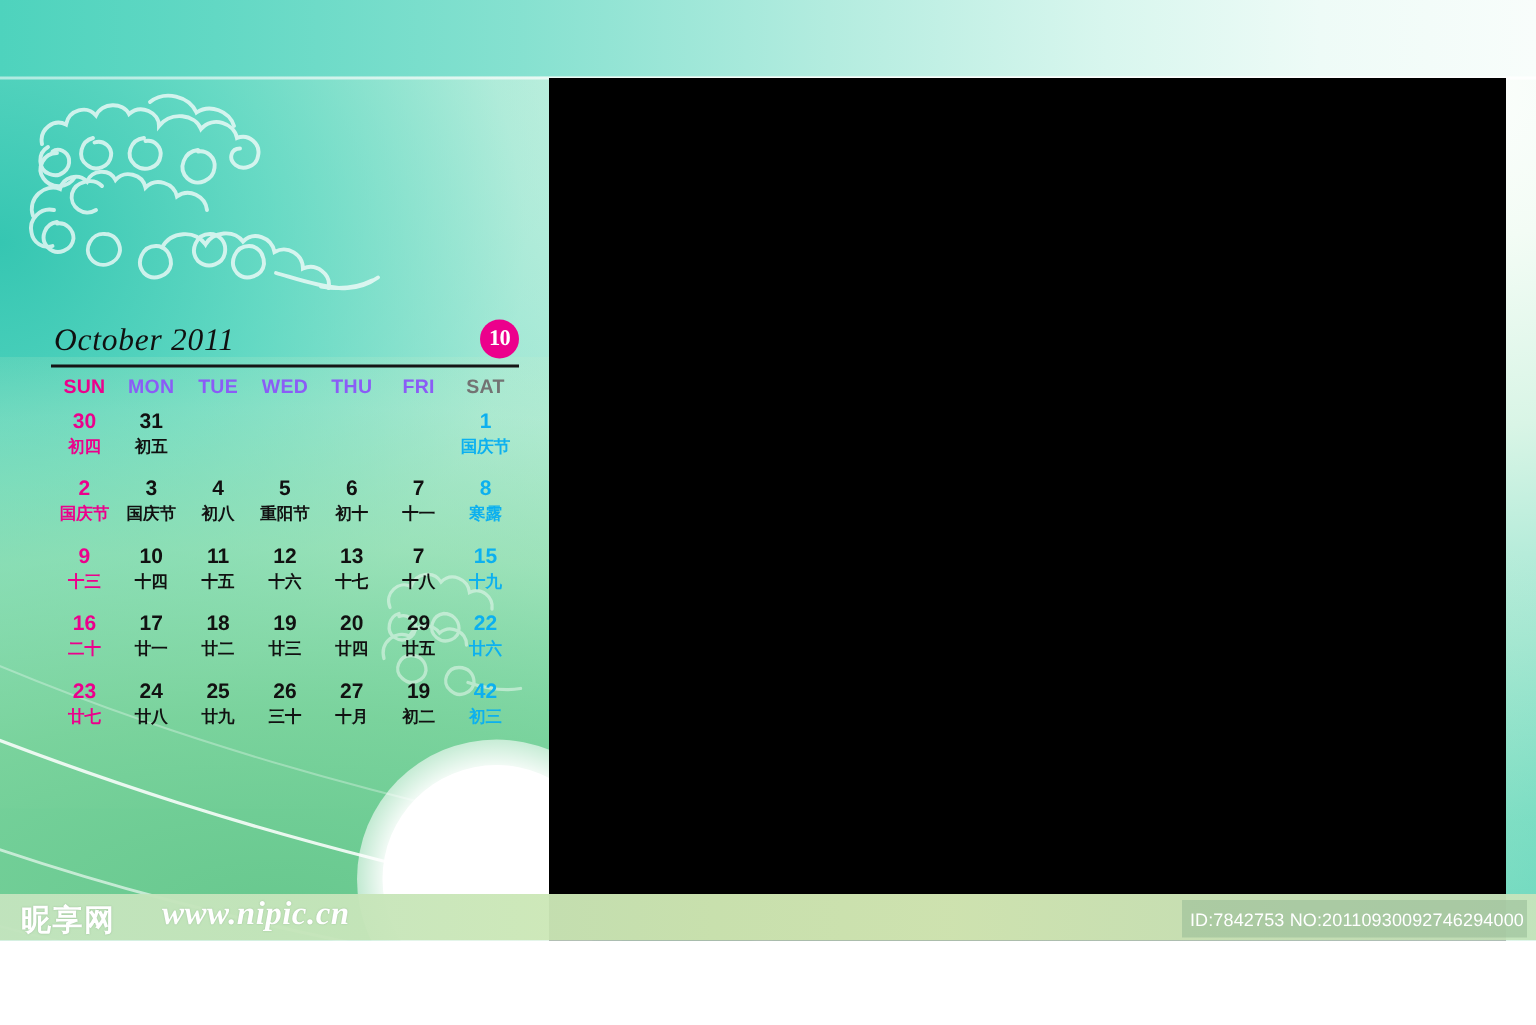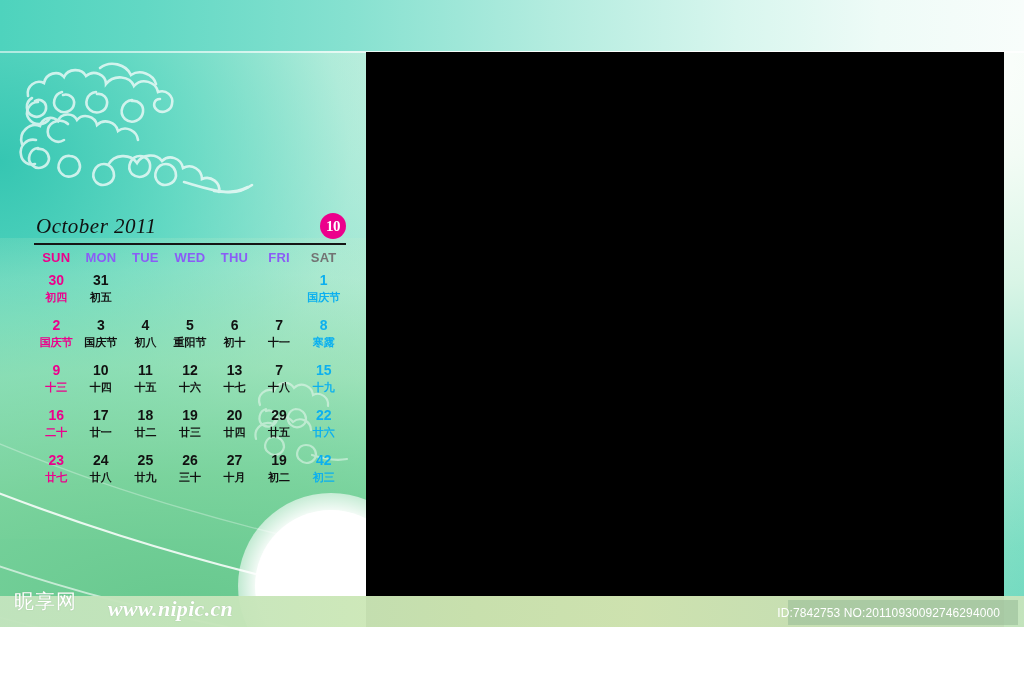--- a/index.html
+++ b/index.html
@@ -211,42 +211,42 @@
     background: linear-gradient(90deg,
         rgba(195,228,190,0.96) 0%,
         rgba(198,229,186,0.96) 22%,
         rgba(208,233,180,0.96) 46%,
         rgba(214,235,182,0.96) 62%,
         rgba(205,231,186,0.96) 82%,
         rgba(198,228,188,0.96) 100%);
   }
   .wm-logo {
     position: absolute;
-    left: 14px; bottom: 12px;
+    left: 14px; bottom: 0;
     font-family: "DejaVu Sans", sans-serif;
     font-size: 20px;
-    font-weight: 400;
+    font-weight: 700;
     color: #ffffff;
     letter-spacing: 1px;
     text-shadow: 0 0 1px rgba(120,160,120,0.7);
   }
   .wm-url {
     position: absolute;
     left: 108px; bottom: 5px;
     font-family: "Liberation Serif", "DejaVu Serif", serif;
     font-style: italic;
     font-size: 22px;
     font-weight: 700;
     color: #ffffff;
     letter-spacing: 0.3px;
     text-shadow: 0 0 1px rgba(120,160,120,0.6);
   }
   .wm-id {
     position: absolute;
-    right: 24px; bottom: 7px;
+    right: 8px; bottom: 7px;
     font-family: "Liberation Sans", sans-serif;
     font-size: 12px;
     color: #ffffff;
     letter-spacing: 0.1px;
     white-space: nowrap;
   }
   .wm-id-plate {
     position: absolute;
     right: 6px; bottom: 2px;
     width: 230px; height: 25px;

